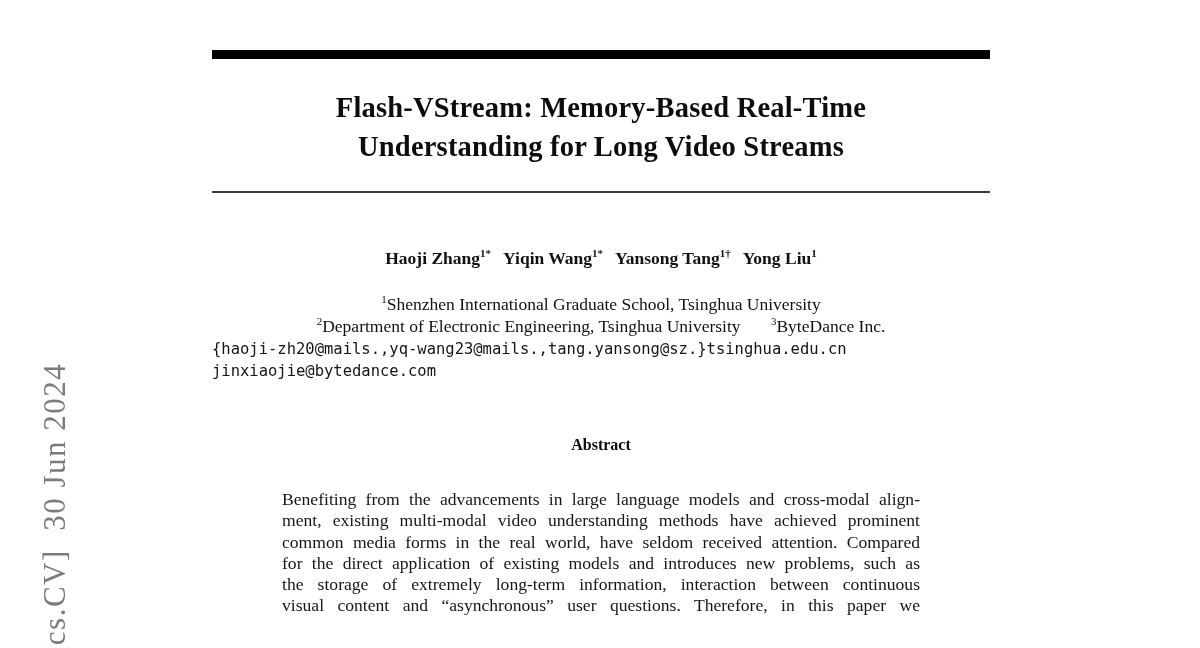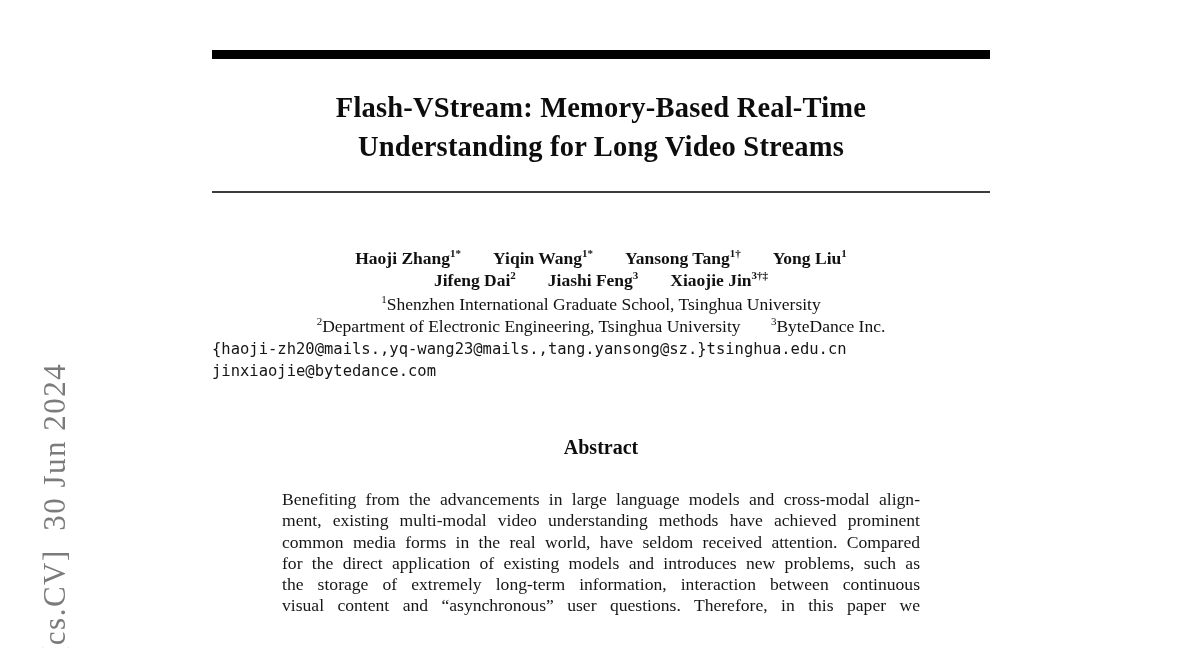--- a/index.html
+++ b/index.html
@@ -72,21 +72,21 @@
     left: 0;
     width: 778px;
     text-align: center;
     font-size: 17.5px;
     font-weight: bold;
     line-height: 20px;
     white-space: nowrap;
   }
   .authors-row.row1 { top: 248px; }
   .authors-row.row2 { top: 270px; }
-  .author { margin: 0 16px; }
+  .author { margin: 0 6px; }
   .author sup, .affil sup {
     font-size: 11px;
     font-weight: normal;
     vertical-align: super;
     line-height: 0;
   }
   .author sup { font-weight: bold; }
   .affil {
     position: absolute;
     left: 0;
@@ -111,21 +111,21 @@
     white-space: pre;
   }
   .email.l1 { top: 340px; }
   .email.l2 { top: 362px; }
   .abs-heading {
     position: absolute;
     left: 0;
     top: 436px;
     width: 778px;
     text-align: center;
-    font-size: 20px;
+    font-size: 16px;
     font-weight: bold;
     color: #0d0d0d;
   }
   .abs-body {
     position: absolute;
     left: 70px;
     top: 489px;
     width: 638px;
     font-size: 17.6px;
     line-height: 21.3px;
@@ -150,21 +150,20 @@
 
     <h1 class="title">
       <span class="tline">Flash-VStream: Memory-Based Real-Time</span>
       <span class="tline">Understanding for Long Video Streams</span>
     </h1>
 
     <div class="rule"></div>
 
     <div class="authors-row row1"><span class="author"><span class="aname">Haoji Zhang</span><sup class="asup">1*</sup></span><span class="author"><span class="aname">Yiqin Wang</span><sup class="asup">1*</sup></span><span class="author"><span class="aname">Yansong Tang</span><sup class="asup">1†</sup></span><span class="author"><span class="aname">Yong Liu</span><sup class="asup">1</sup></span></div>
 
-    <div class="authors-row row2"><span class="author"><span class="aname">Jifeng Dai</span><sup class="asup">2</sup></span><span class="author"><span class="aname">Jiashi Feng</span><sup class="asup">3</sup></span><span class="author"><span class="aname">Xiaojie Jin</span><sup class="asup">3†‡</sup></span></div>
 
     <div class="affil l1">
       <span class="affseg"><sup>1</sup><span>Shenzhen International Graduate School, Tsinghua University</span></span>
     </div>
 
     <div class="affil l2">
       <span class="affseg"><sup>2</sup><span>Department of Electronic Engineering, Tsinghua University</span></span>
       <span class="affseg gap"><sup>3</sup><span>ByteDance Inc.</span></span>
     </div>
 

